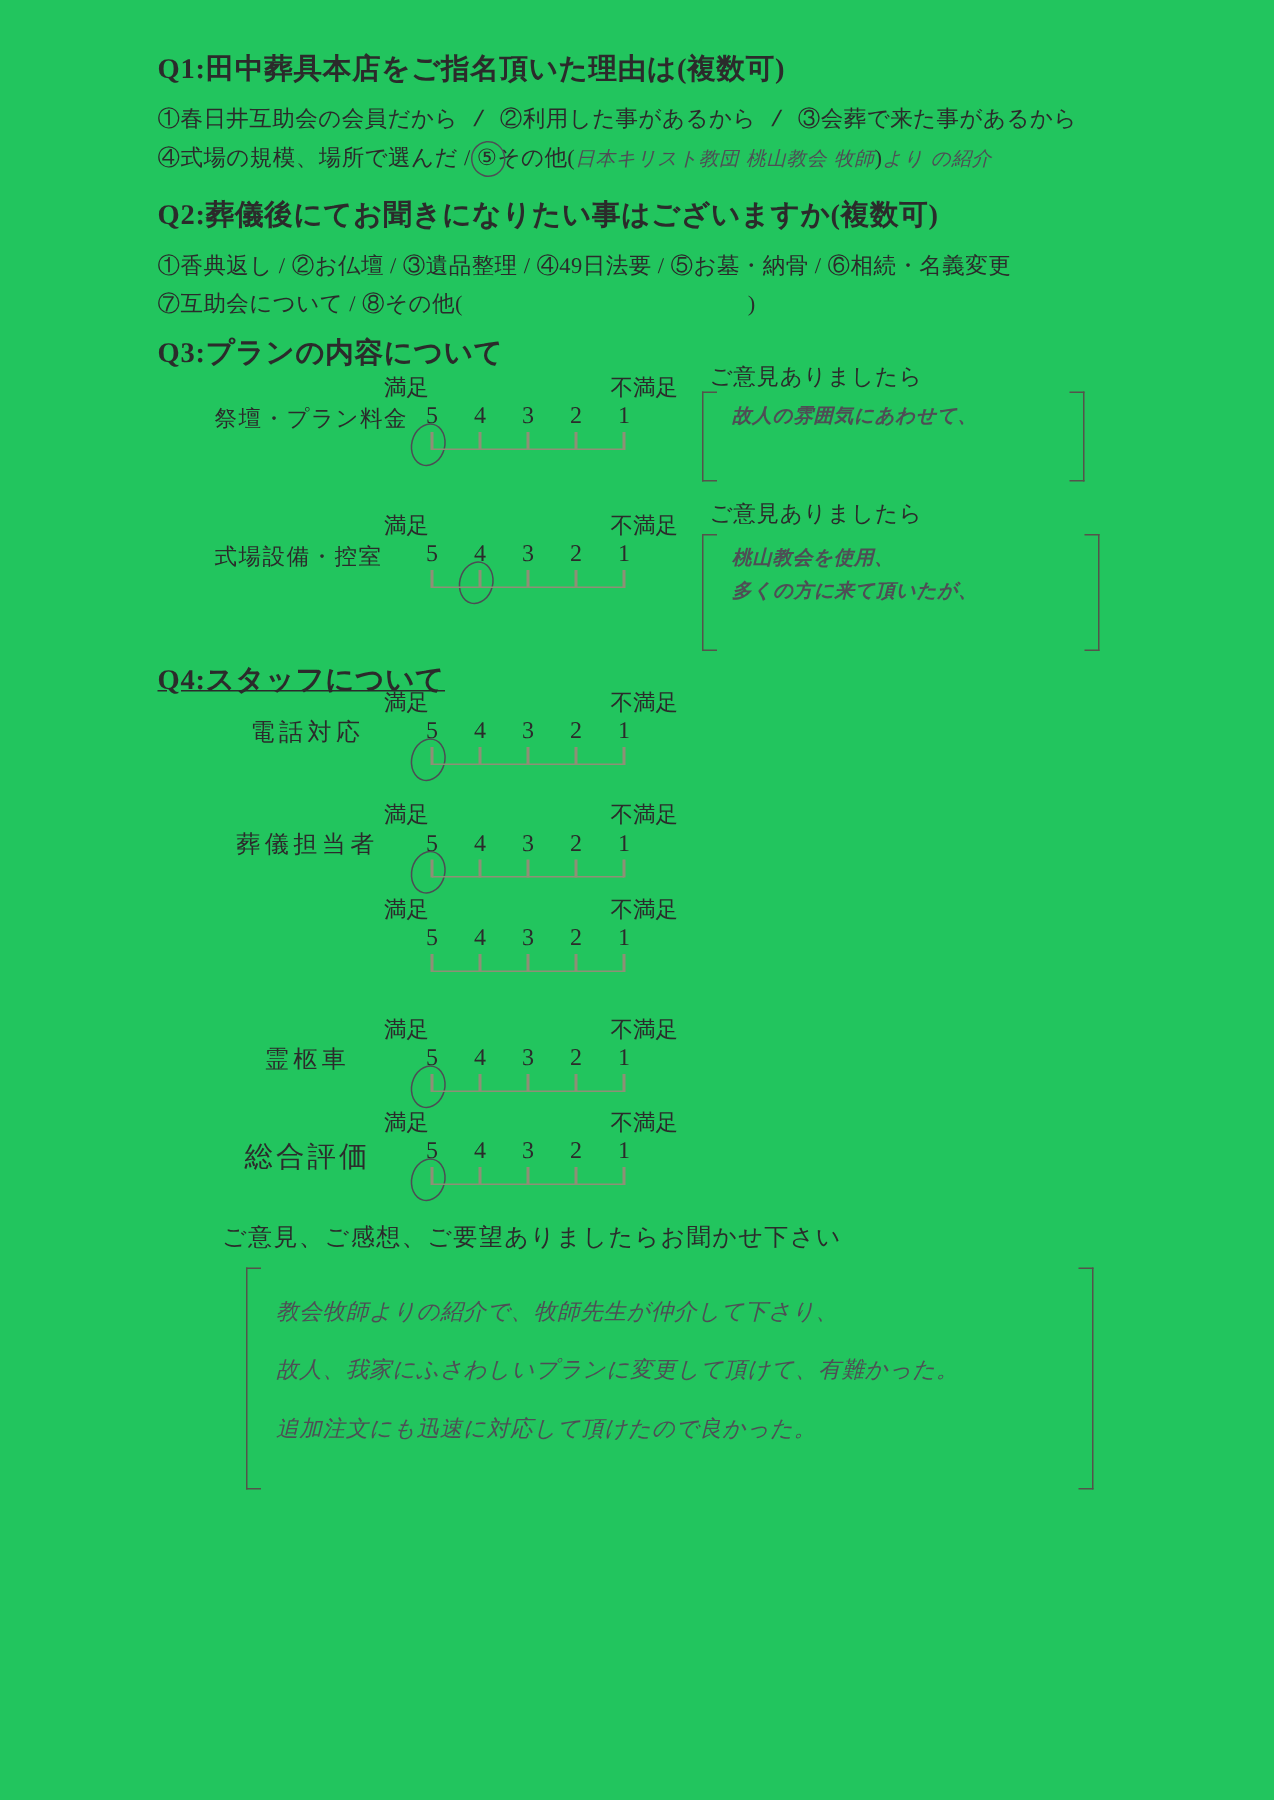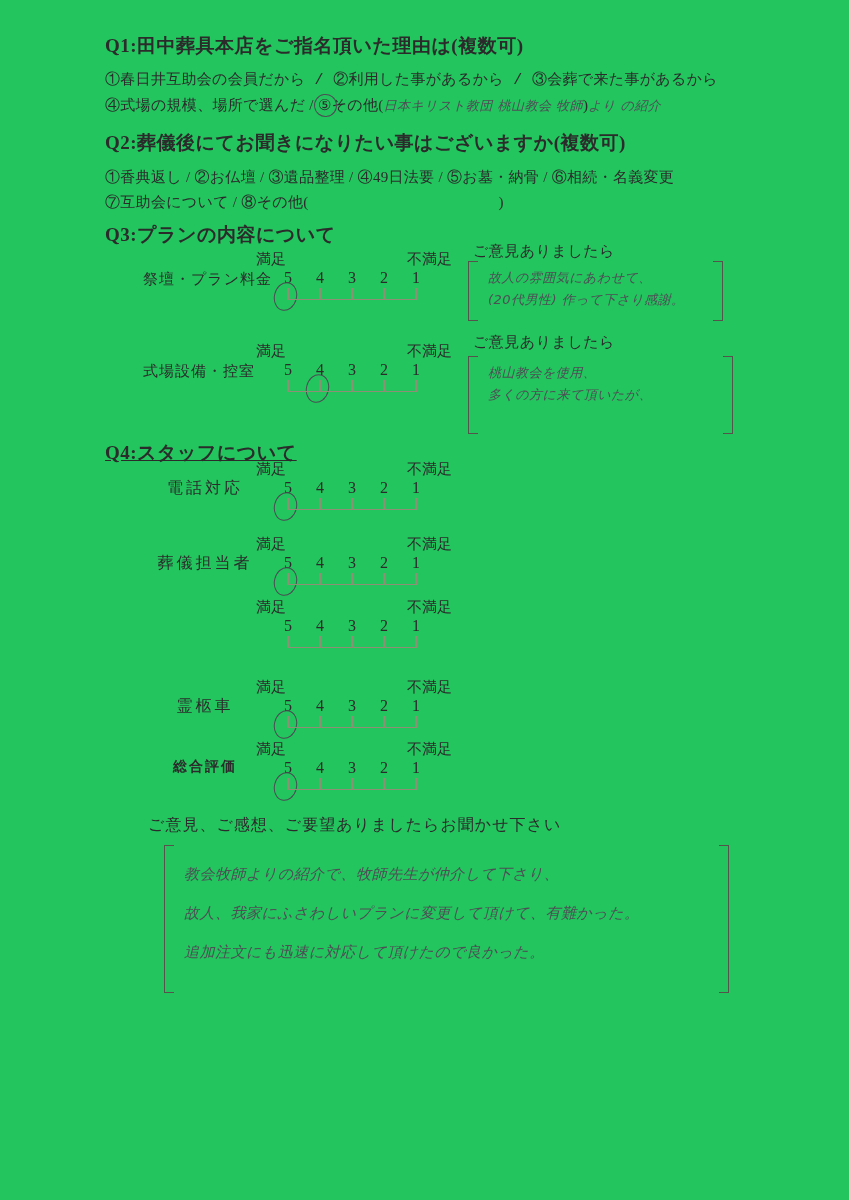--- a/index.html
+++ b/index.html
@@ -48,38 +48,38 @@
     transform:rotate(14deg);
   }
   .ticks[data-selected="5"] .tick:nth-child(1) .circle,
   .ticks[data-selected="4"] .tick:nth-child(2) .circle,
   .ticks[data-selected="3"] .tick:nth-child(3) .circle,
   .ticks[data-selected="2"] .tick:nth-child(4) .circle,
   .ticks[data-selected="1"] .tick:nth-child(5) .circle { display:block; }
 
   .row-label { position:absolute; font-size:15px; white-space:nowrap; letter-spacing:1px; }
   .q4-label { position:absolute; font-size:16px; letter-spacing:3px; white-space:pre-line; text-align:center; width:120px; }
-  .q4-label.bold-label { font-weight:bold; font-size:14px; letter-spacing:2px; }
+  .q4-label.bold-label { font-weight:normal; font-size:19px; letter-spacing:2px; }
 
   .comment-header { position:absolute; font-size:15px; letter-spacing:0.5px; white-space:nowrap; }
 
   
   .bracket { position:absolute; padding:6px 20px; }
   .bracket::before, .bracket::after {
     content:""; position:absolute; top:0; bottom:0; width:9px;
   }
   .bracket::before {
     left:0;
     border-left:1.5px solid #55534b; border-top:1.5px solid #55534b; border-bottom:1.5px solid #55534b;
   }
   .bracket::after {
     right:0;
     border-right:1.5px solid #55534b; border-top:1.5px solid #55534b; border-bottom:1.5px solid #55534b;
   }
-  .c-line { line-height:22px; white-space:nowrap; }
+  .c-line { line-height:22px; white-space:nowrap;font-weight:bold; }
   .c-line.indent { padding-left:32px; }
   .big-line { line-height:39px; white-space:nowrap; }
   .comments-prompt { font-size:16px; letter-spacing:1px; white-space:nowrap; }
 </style>
 </head>
 <body>
 
 <div class="page">
 
   <div class="abs q-heading" style="left:105px; top:33px;">Q1:田中葬具本店をご指名頂いた理由は(複数可)</div>
@@ -122,21 +122,20 @@
           <span class="bar"></span>
         </span>
       <span class="tick">
           <span class="num">1</span>
           <span class="bar"></span>
         </span>
     </div>
   </div>
   <div class="bracket" style="left:468px; top:261px; width:215px; height:48px;">
     <div class="hand hand-sm c-line">故人の雰囲気にあわせて、</div>
-    <div class="hand hand-sm c-line">(20代男性) 作って下さり感謝。</div>
   </div>
 
   <div class="comment-header" style="left:473px; top:333px;">ご意見ありましたら</div>
   <div class="row-label" style="left:143px; top:362px;">式場設備・控室</div>
   <div class="scale" style="left:272px; top:342px;">
     <div class="scale-top">
       <span>満足</span>
       <span>不満足</span>
     </div>
     <div class="ticks" data-selected="4">

